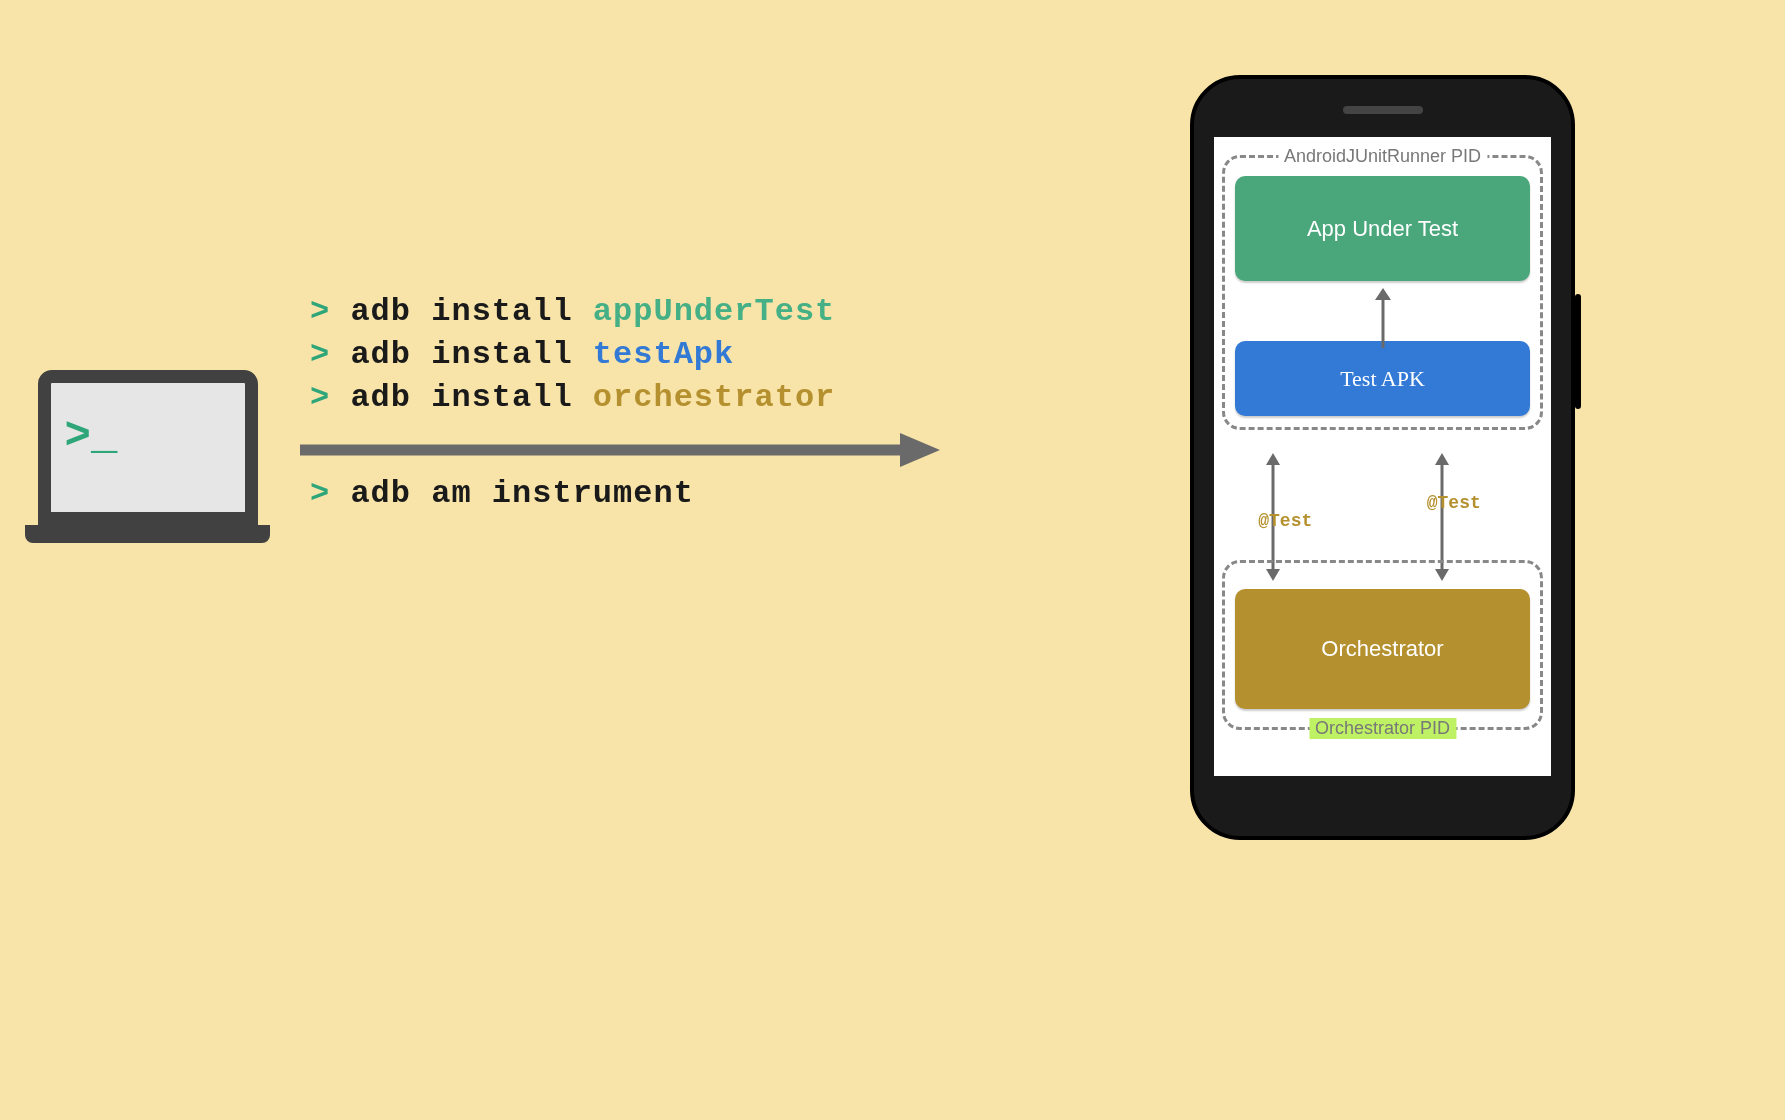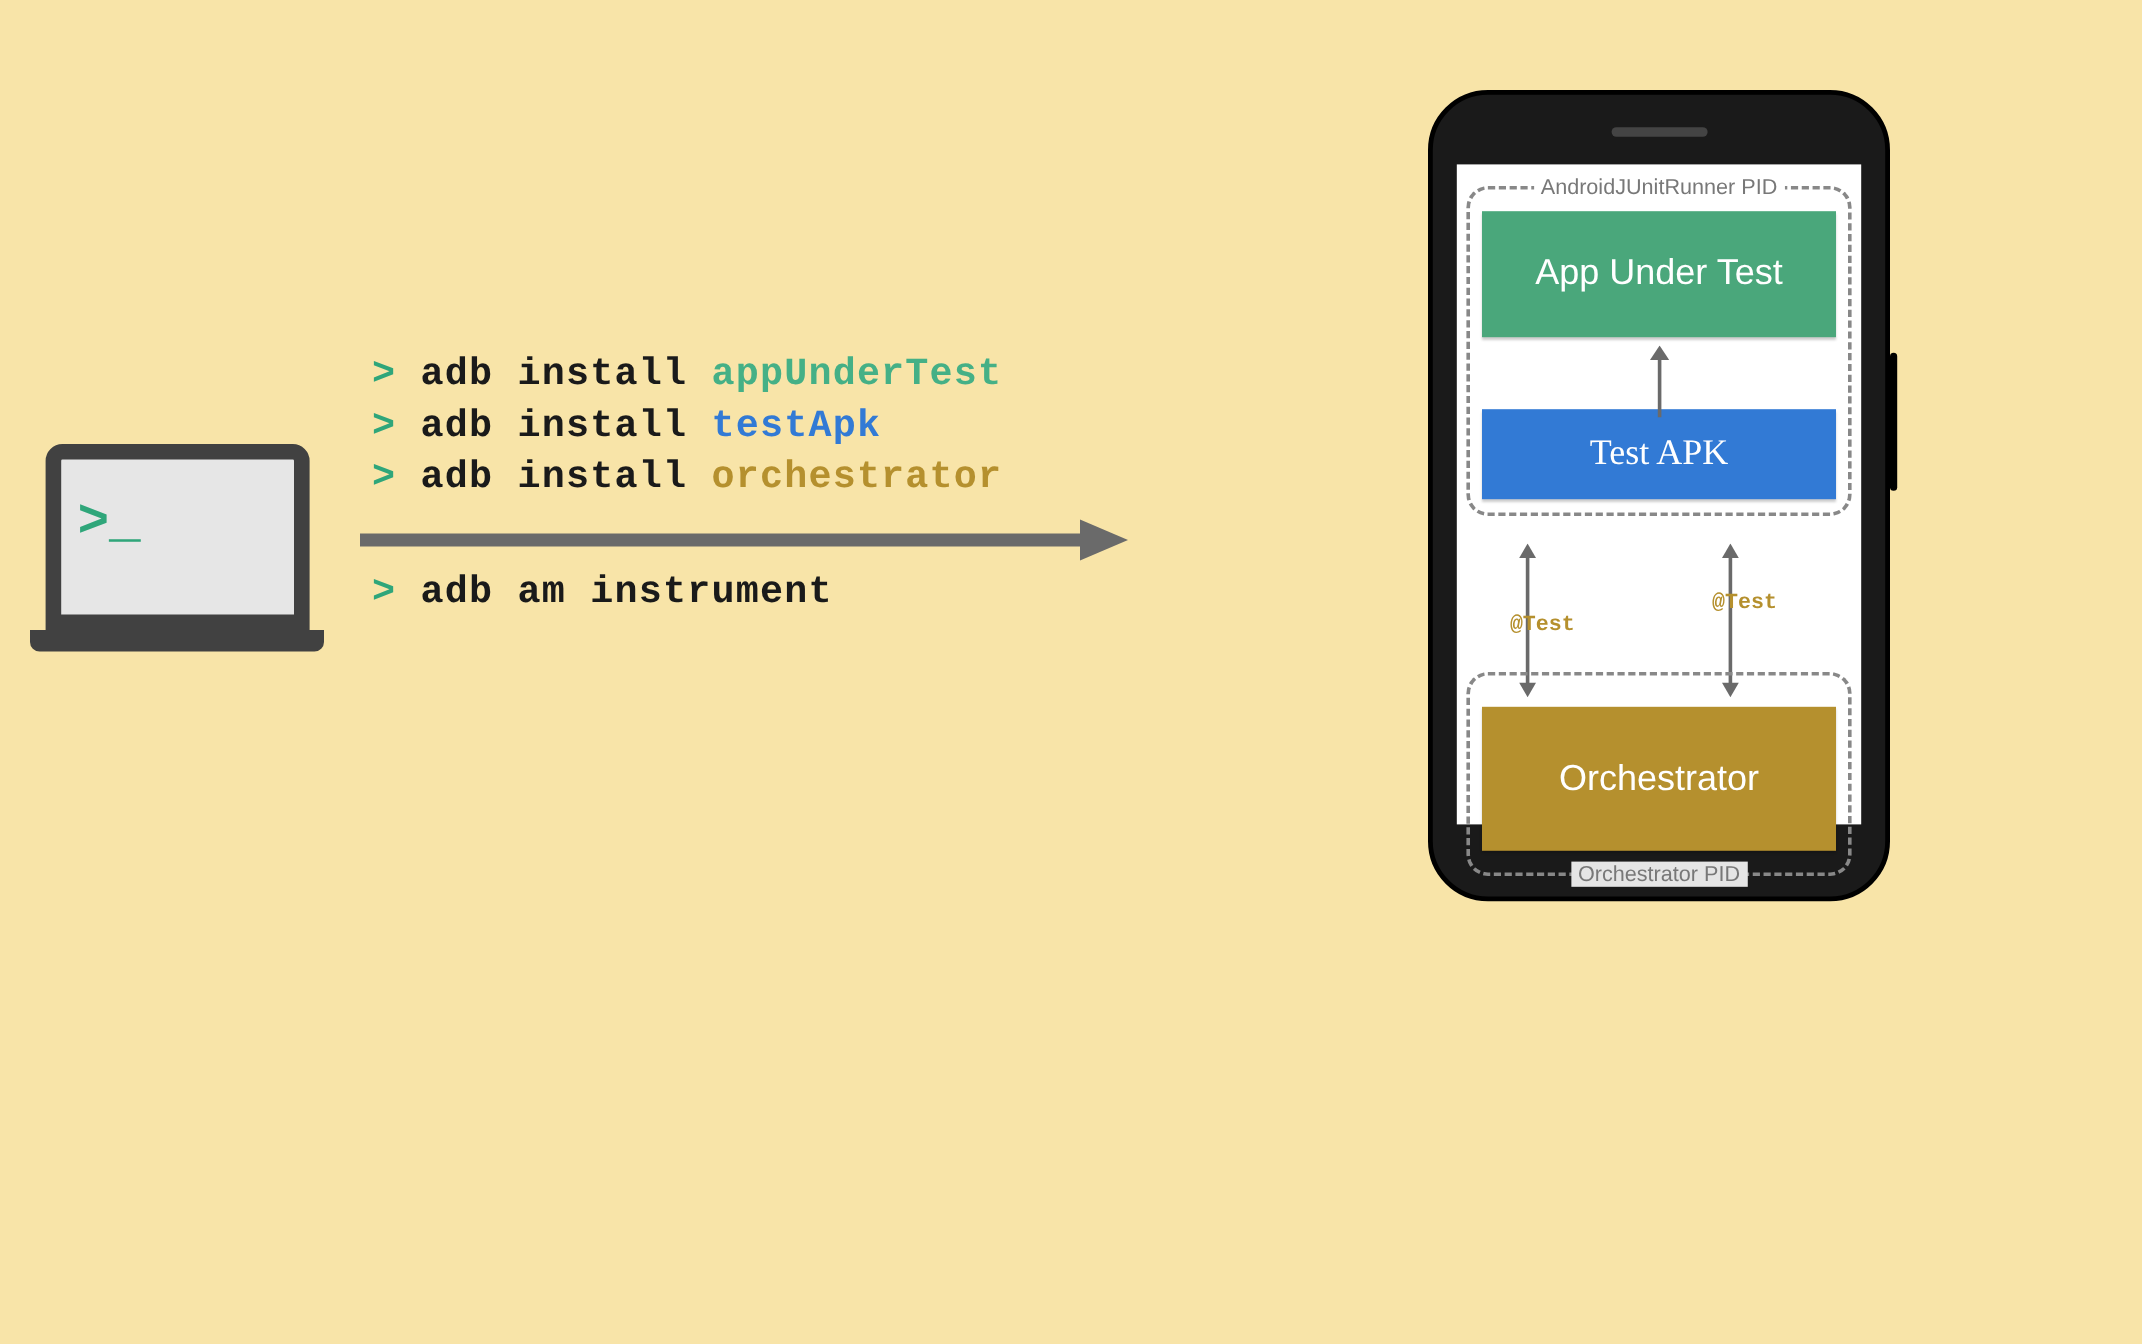--- a/index.html
+++ b/index.html
@@ -87,21 +87,21 @@
     width: 640px;
     height: 40px;
   }
 
   
   .phone {
     position: absolute;
     right: 210px;
     top: 75px;
     width: 385px;
-    height: 676px;
+    height: 765px;
     background: #1a1a1a;
     border: 4px solid #000;
     border-radius: 50px;
     padding: 58px 20px 60px 20px;
   }
   .phone-speaker {
     position: absolute;
     top: 27px;
     left: 50%;
     transform: translateX(-50%);
@@ -146,35 +146,35 @@
     padding: 0 6px;
     font-size: 18px;
     color: #787878;
     white-space: nowrap;
   }
   .pid-label-bottom {
     position: absolute;
     bottom: -12px;
     left: 50%;
     transform: translateX(-50%);
-    background: #e5e5e5;
+    background: #bef264;
     padding: 0 6px;
     font-size: 18px;
     color: #787878;
     white-space: nowrap;
   }
   .pid-top { height: 275px; }
   .pid-bottom { height: 170px; margin-top: 130px; }
 
   
   .block {
-    border-radius: 0;
+    border-radius: 10px;
     color: #fff;
     text-align: center;
-    font-size: 30px;
+    font-size: 22px;
     line-height: 1.15;
     display: flex;
     align-items: center;
     justify-content: center;
     padding: 8px;
     box-shadow: 0 2px 2px rgba(0,0,0,0.2);
   }
   .block-green { background: #4aa77b; height: 105px; margin-bottom: 5px; }
   .block-blue  { background: #327ad5; height: 75px; margin-top: 60px; font-family: Liberation Serif, serif; }
   .block-gold  { background: #b5902e; height: 120px; margin-top: 8px; }

